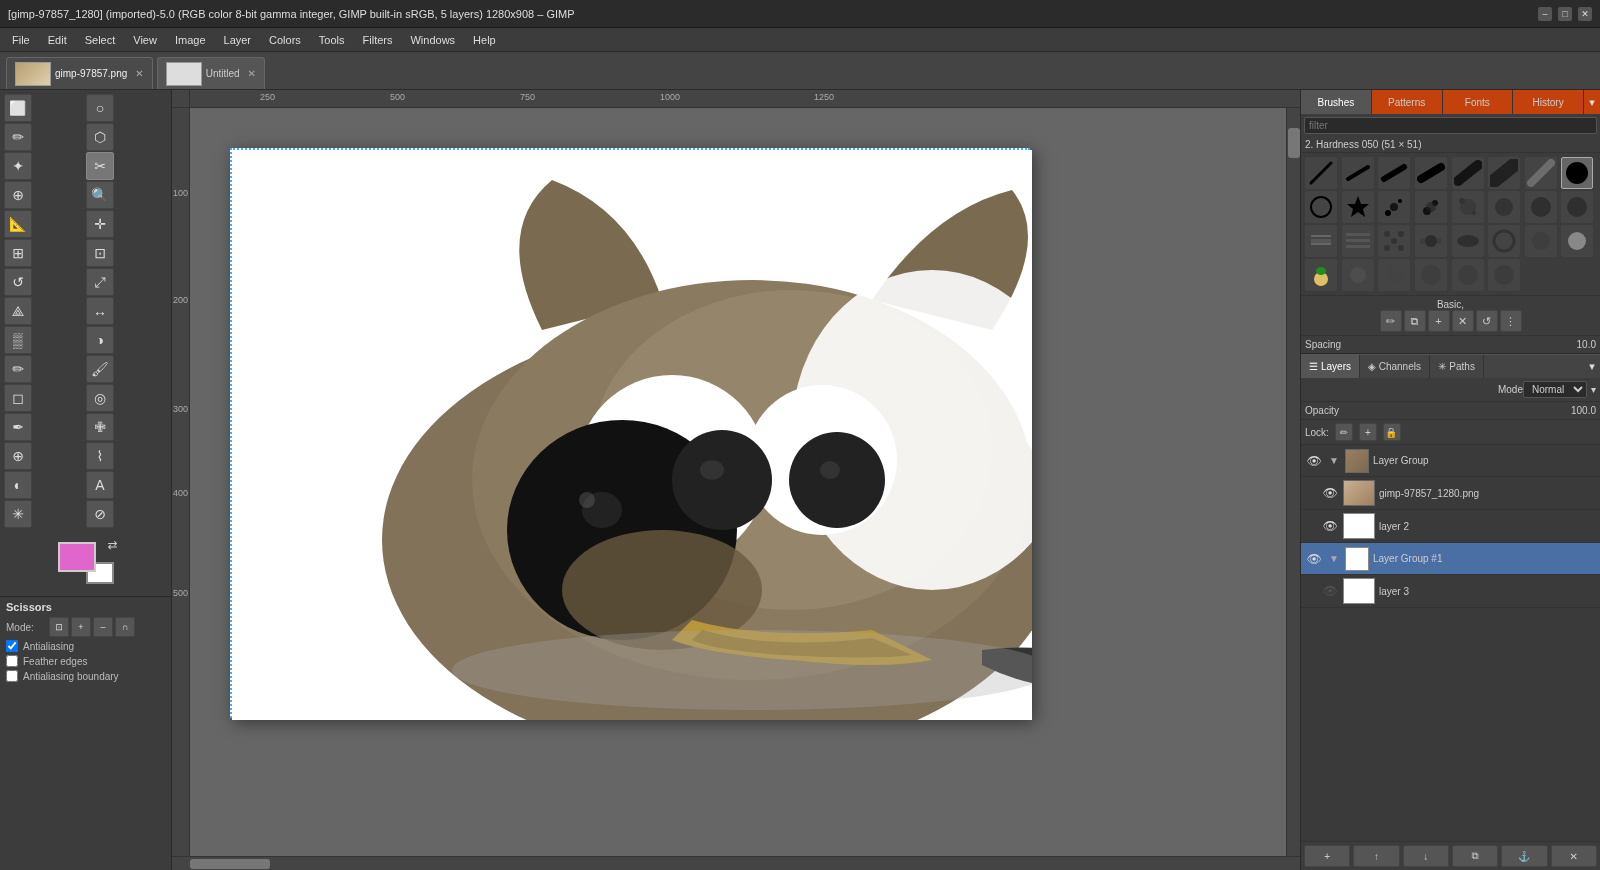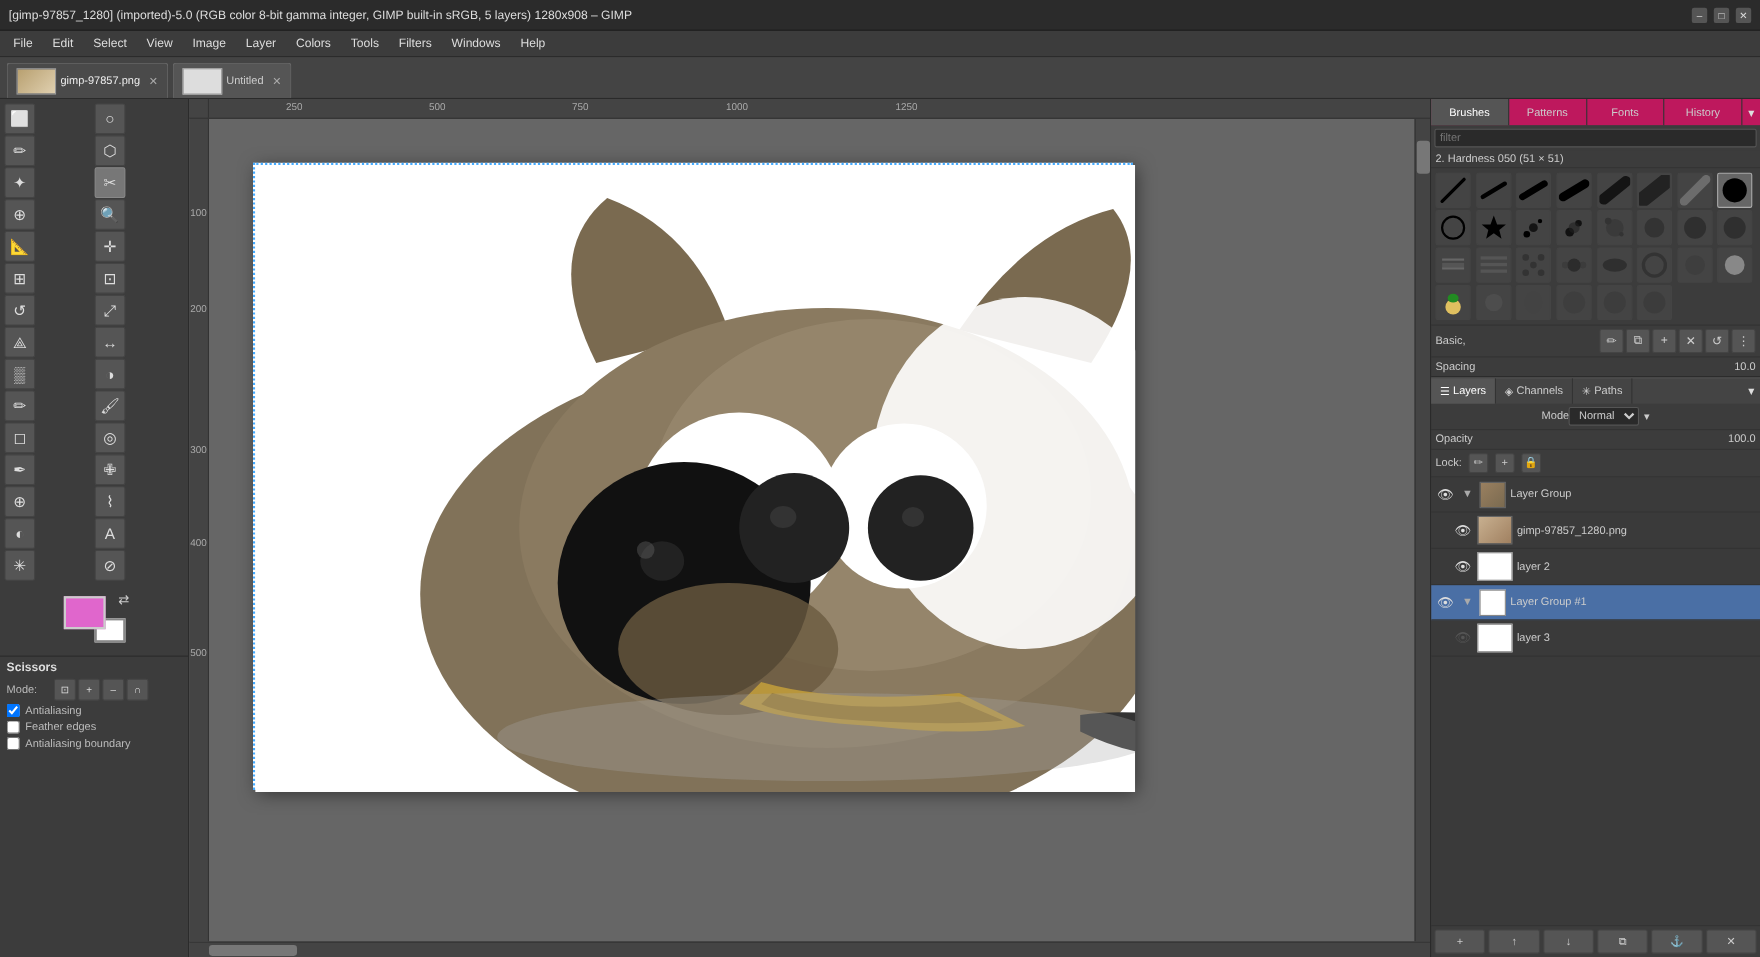--- a/index.html
+++ b/index.html
@@ -55,21 +55,21 @@
 
     
     #gimp-canvas { display: block; }
 
     #statusbar { height: 22px; background: #3a3a3a; border-top: 1px solid #2a2a2a; display: flex; align-items: center; padding: 0 8px; gap: 12px; font-size: 10px; color: #bbb; }
     .status-sep { width: 1px; height: 14px; background: #555; }
 
     
     #right-panel { width: 300px; background: #3c3c3c; border-left: 1px solid #2a2a2a; display: flex; flex-direction: column; overflow: hidden; }
     #brushes-panel { flex: 0 0 auto; display: flex; flex-direction: column; border-bottom: 1px solid #2a2a2a; }
-    #brush-tabs { display: flex; background: #be185d; height: 24px; }
+    #brush-tabs { display: flex; background: #c2410c; height: 24px; }
     .brush-tab { flex: 1; display: flex; align-items: center; justify-content: center; font-size: 10px; color: #ccc; cursor: pointer; border-right: 1px solid #333; padding: 0 4px; }
     .brush-tab.active { background: #555; color: #fff; }
     #brush-filter { padding: 3px; background: #3c3c3c; }
     #brush-filter input { width: 100%; background: #2a2a2a; border: 1px solid #555; color: #ccc; padding: 2px 4px; font-size: 10px; border-radius: 2px; }
     #brush-name { padding: 2px 4px; font-size: 10px; color: #ccc; background: #3c3c3c; border-bottom: 1px solid #333; }
     #brush-grid { display: grid; grid-template-columns: repeat(8, 1fr); gap: 2px; padding: 4px; background: #3c3c3c; max-height: 240px; overflow-y: auto; }
     .brush-item { width: 32px; height: 32px; background: #555; border: 1px solid #444; border-radius: 2px; cursor: pointer; display: flex; align-items: center; justify-content: center; }
     .brush-item.selected { border-color: #aaa; background: #666; }
     #brush-preset { padding: 3px 4px; display: flex; align-items: center; justify-content: space-between; border-top: 1px solid #333; }
     .preset-name { font-size: 10px; color: #ccc; }
@@ -227,21 +227,21 @@
         <span class="ruler-tick" style="left:200px;">500</span>
         <span class="ruler-tick" style="left:330px;">750</span>
         <span class="ruler-tick" style="left:470px;">1000</span>
         <span class="ruler-tick" style="left:624px;">1250</span>
       </div>
     </div>
     <div id="canvas-wrapper" style="display:flex;flex:1;overflow:hidden;">
 
       <div id="ruler-v" style="width:18px;background:#444;border-right:1px solid #333;position:relative;overflow:hidden;">
         <span class="ruler-tick-v" style="top:80px;">100</span>
-        <span class="ruler-tick-v" style="top:168px;">200</span>
+        <span class="ruler-tick-v" style="top:187px;">200</span>
         <span class="ruler-tick-v" style="top:296px;">300</span>
         <span class="ruler-tick-v" style="top:380px;">400</span>
         <span class="ruler-tick-v" style="top:480px;">500</span>
       </div>
 
       <div id="canvas-scroll" style="flex:1;overflow:auto;background:#666;padding:40px;">
         <div id="canvas-content" style="width:800px;height:570px;background:white;border:2px dotted #4af;position:relative;box-shadow:4px 4px 16px rgba(0,0,0,0.5);">
 
           <svg id="gimp-canvas" viewBox="0 0 800 570" width="800" height="570" xmlns="http://www.w3.org/2000/svg">
 
@@ -484,21 +484,21 @@
               <circle cx="14" cy="14" r="10" fill="#222" opacity="0.2"></circle>
             </svg>
           </div>
         <div class="brush-item" style="background:#444;">
             <svg width="28" height="28">
               <circle cx="14" cy="14" r="10" fill="#111" opacity="0.15"></circle>
             </svg>
           </div>
       </div>
 
-      <div id="brush-preset" style="padding:3px 4px;display:flex;align-items:center;justify-content:space-between;border-top:1px solid #333;">
+      <div id="brush-preset" style="padding:3px 4px;display:flex;align-items:center;justify-content:space-between;border-top:1px solid #333;flex-direction:column;">
         <span class="preset-name">Basic,</span>
         <div style="display:flex;gap:2px;">
           <div class="brush-action-btn">✏</div>
           <div class="brush-action-btn">⧉</div>
           <div class="brush-action-btn">+</div>
           <div class="brush-action-btn">✕</div>
           <div class="brush-action-btn">↺</div>
           <div class="brush-action-btn">⋮</div>
         </div>
       </div>
@@ -516,21 +516,21 @@
         </div>
         <div class="layers-tab">
           <span>◈</span> Channels
         </div>
         <div class="layers-tab">
           <span>✳</span> Paths
         </div>
         <div style="margin-left:auto;width:16px;display:flex;align-items:center;justify-content:center;cursor:pointer;">▾</div>
       </div>
 
-      <div id="mode-row" style="display:flex;align-items:center;justify-content:center;padding:3px 4px;border-bottom:1px solid #333;">
+      <div id="mode-row" style="display:flex;align-items:center;justify-content:flex-end;padding:3px 4px;border-bottom:1px solid #333;">
         <span class="row-label">Mode</span>
         <div class="row-val">
           <select class="mode-select">
             <option>Normal</option>
             <option>Multiply</option>
             <option>Screen</option>
           </select>
           <span>▾</span>
         </div>
       </div>

